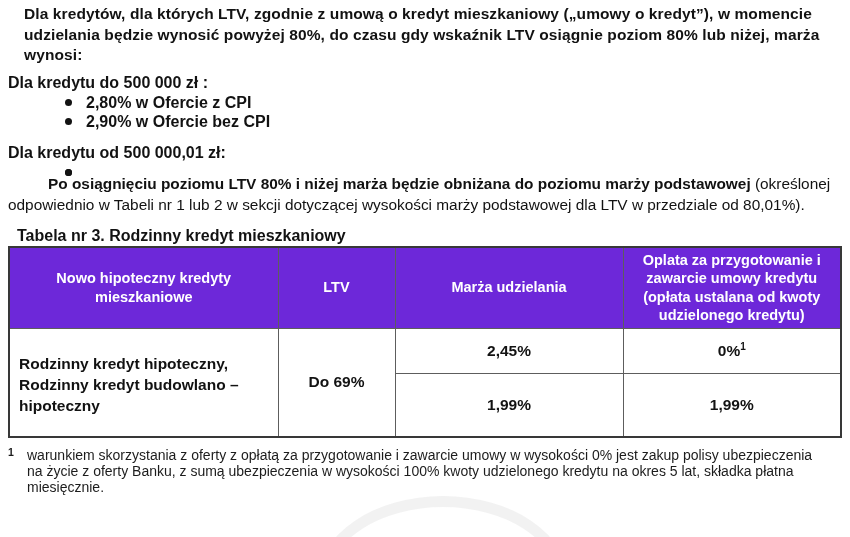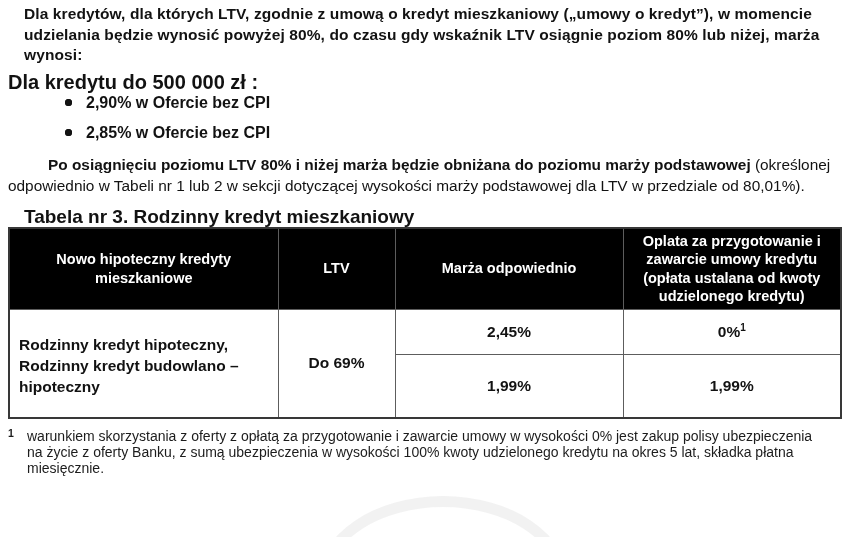--- a/index.html
+++ b/index.html
@@ -25,21 +25,21 @@
     font-size: 15.5px;
     line-height: 20.5px;
     max-width: 838px;
     letter-spacing: 0.1px;
   }
   
   .tier { margin: 0 0 11px 0; }
   .tier-heading {
     margin: 0;
     font-weight: bold;
-    font-size: 20px;
+    font-size: 16px;
     line-height: 19px;
   }
   .tier-list {
     margin: 1px 0 0 0;
     padding: 0 0 0 57px;
     list-style: none;
   }
   .tier-list li {
     position: relative;
     font-weight: bold;
@@ -59,36 +59,36 @@
   
   .ltv-note {
     margin: 7px 0 0 0;
     font-size: 15.4px;
     line-height: 21px;
     max-width: 845px;
   }
   .ltv-note .b { font-weight: bold; margin-left: 40px; }
   
   .caption {
-    margin: 13px 0 2px 16px;
-    font-weight: bold;
-    font-size: 19px;
+    margin: 13px 0 2px 9px;
+    font-weight: bold;
+    font-size: 16px;
     line-height: 16px;
   }
   table.rates {
     border-collapse: collapse;
     table-layout: fixed;
     width: 832px;
     border: 2px solid #383838;
   }
   table.rates th, table.rates td {
     border: 1.5px solid #5d5d5d;
   }
   table.rates th {
-    background: #000000;
+    background: #6d28d9;
     color: #ffffff;
     font-weight: bold;
     font-size: 14.5px;
     line-height: 18.5px;
     text-align: center;
     vertical-align: middle;
     height: 62px;
     padding: 3px 6px;
   }
   tr.sub-row-1 { height: 45px; }
@@ -148,36 +148,37 @@
 
 <div class="page">
 
   <p class="intro">Dla kredytów, dla których LTV, zgodnie z umową o kredyt mieszkaniowy („umowy o kredyt”), w momencie udzielania będzie wynosić powyżej 80%, do czasu gdy wskaźnik LTV osiągnie poziom 80% lub niżej, marża wynosi:</p>
 
   <div class="tier">
     <p class="tier-heading">Dla kredytu do 500 000 zł :</p>
     <ul class="tier-list">
       <li>
         <span class="bullet"></span>
+        <span>2,80% w Ofercie z CPI</span>
       </li>
       <li>
         <span class="bullet"></span>
         <span>2,90% w Ofercie bez CPI</span>
       </li>
     </ul>
   </div>
 
   <div class="tier">
+    <p class="tier-heading">Dla kredytu od 500 000,01 zł:</p>
     <ul class="tier-list">
       <li>
         <span class="bullet"></span>
       </li>
       <li>
         <span class="bullet"></span>
-        <span>2,85% w Ofercie bez CPI</span>
       </li>
     </ul>
   </div>
 
   <p class="ltv-note">
     <span class="b">Po osiągnięciu poziomu LTV 80% i niżej marża będzie obniżana do poziomu marży podstawowej</span><span> (określonej odpowiednio w Tabeli nr 1 lub 2 w sekcji dotyczącej wysokości marży podstawowej dla LTV w przedziale od 80,01%).</span>
   </p>
 
   <p class="caption">Tabela nr 3. Rodzinny kredyt mieszkaniowy</p>
 
@@ -185,21 +186,21 @@
     <colgroup>
       <col style="width:269px">
       <col style="width:117px">
       <col style="width:228px">
       <col style="width:218px">
     </colgroup>
     <thead>
       <tr>
         <th>Nowo hipoteczny kredyty mieszkaniowe</th>
         <th>LTV</th>
-        <th>Marża odpowiednio</th>
+        <th>Marża udzielania</th>
         <th>Oplata za przygotowanie i zawarcie umowy kredytu (opłata ustalana od kwoty udzielonego kredytu)</th>
       </tr>
     </thead>
     <tbody>
       <tr class="sub-row-1">
         <td class="product-cell" rowspan="2">Rodzinny kredyt hipoteczny, Rodzinny kredyt budowlano – hipoteczny</td>
         <td class="ltv-cell" rowspan="2">Do 69%</td>
         <td class="value-cell">2,45%</td>
         <td class="value-cell"><span>0%</span><sup>1</sup></td>
       </tr>

